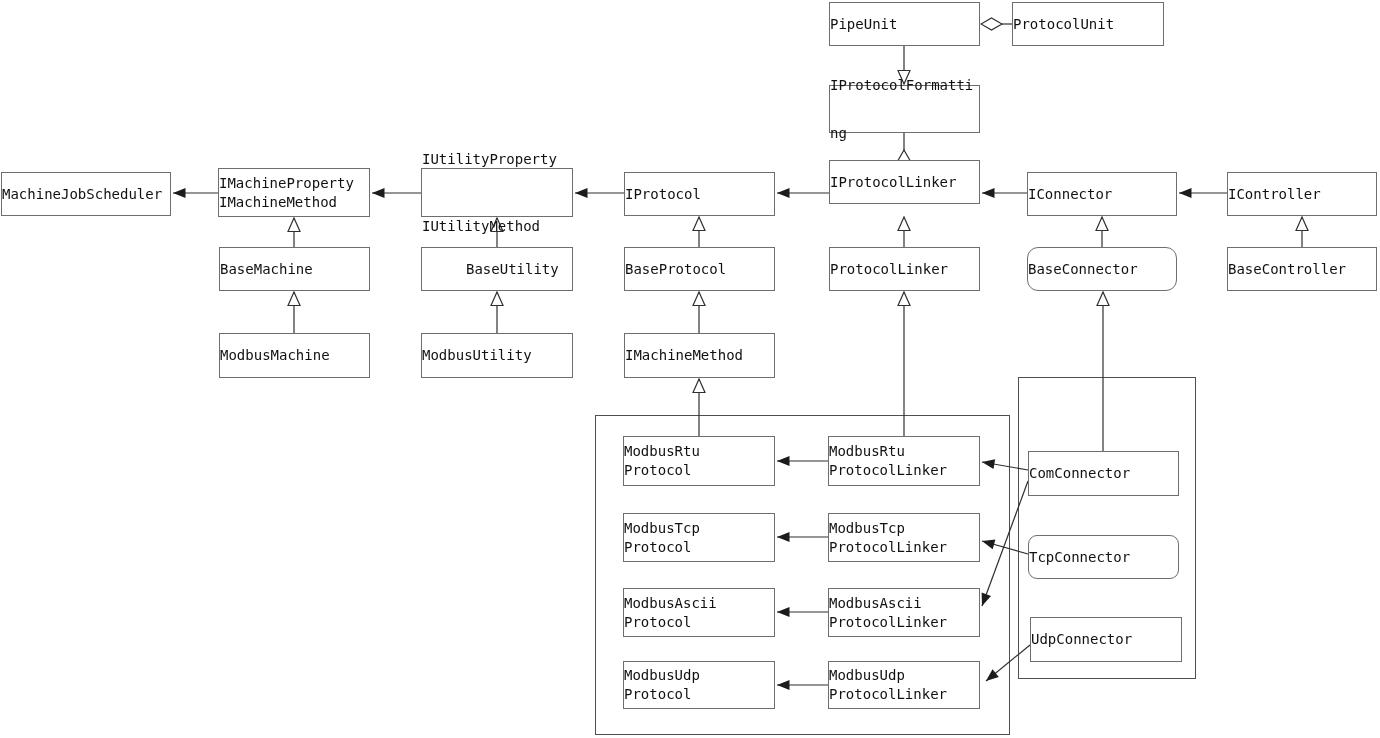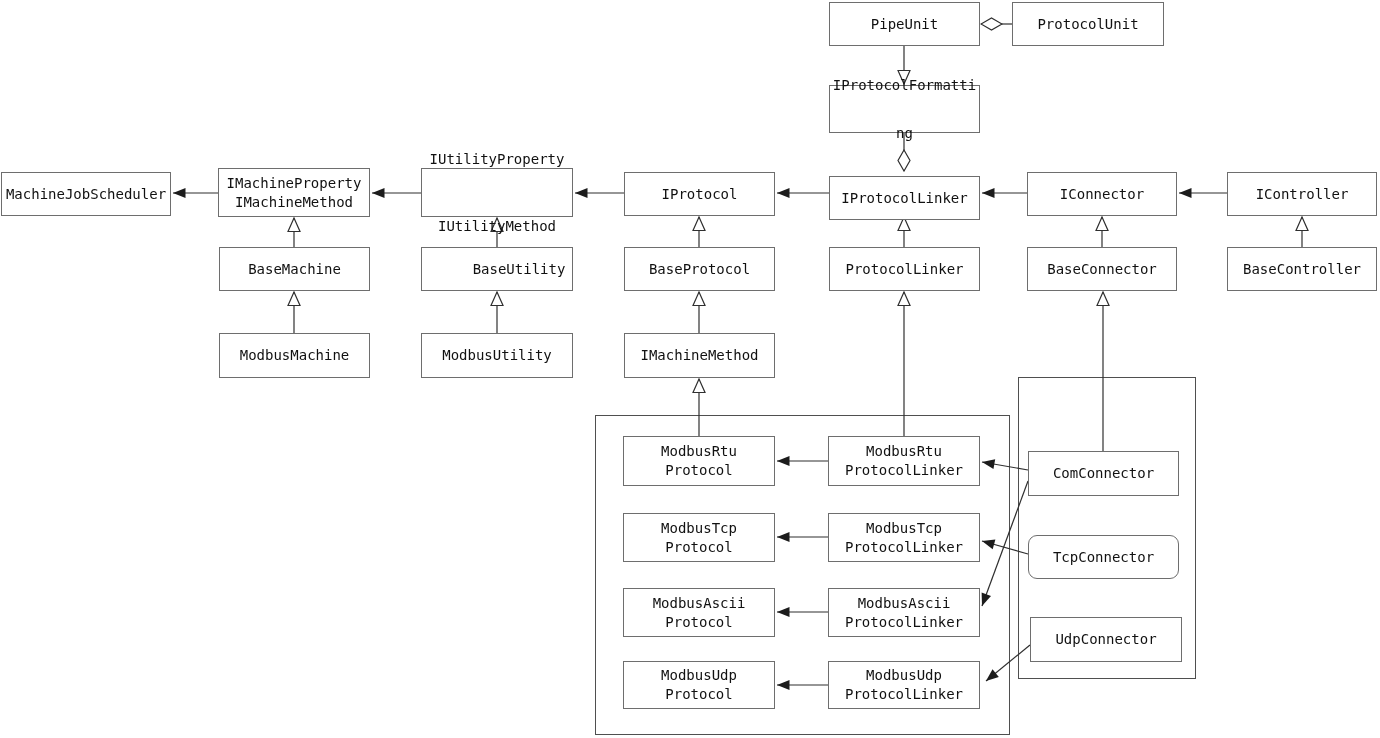--- a/index.html
+++ b/index.html
@@ -8,21 +8,21 @@
     font-family:"DejaVu Sans Mono","Liberation Mono",monospace;
   }
   .container-frame{
     position:absolute;box-sizing:border-box;background:transparent;
     border:1.5px solid #4f4f4f;z-index:1;
   }
   #edge-layer{position:absolute;left:0;top:0;z-index:2;pointer-events:none;}
   .node{
     position:absolute;box-sizing:border-box;background:#ffffff;
     border:1.5px solid #6e6e6e;z-index:3;
-    display:flex;flex-direction:column;align-items:center;justify-content:center;
+    display:flex;flex-direction:column;align-items:flex-start;justify-content:center;
     font-size:14px;line-height:19px;color:#111111;text-align:center;
     white-space:nowrap;
   }
   .edge{stroke:#2f2f2f;stroke-width:1.2;}
 </style>
 </head>
 <body>
 
 <div id="stage">
   <svg id="edge-layer" width="1380" height="738" viewBox="0 0 1380 738">
@@ -86,42 +86,42 @@
       <div>IMachineProperty</div>
       <div>IMachineMethod</div>
     </div>
     <div class="node" style="left: 421px; top: 168px; width: 152px; height: 49px; gap: 48px;">
       <div>IUtilityProperty</div>
       <div>IUtilityMethod</div>
     </div>
     <div class="node" style="left: 624px; top: 172px; width: 151px; height: 44px;">
       <div>IProtocol</div>
     </div>
-    <div class="node" style="left: 829px; top: 176px; width: 151px; height: 44px;">
+    <div class="node" style="left: 829px; top: 160px; width: 151px; height: 44px;">
       <div>IProtocolLinker</div>
     </div>
     <div class="node" style="left: 1027px; top: 172px; width: 150px; height: 44px;">
       <div>IConnector</div>
     </div>
     <div class="node" style="left: 1227px; top: 172px; width: 150px; height: 44px;">
       <div>IController</div>
     </div>
     <div class="node" style="left: 219px; top: 247px; width: 151px; height: 44px;">
       <div>BaseMachine</div>
     </div>
     <div class="node" style="left: 421px; top: 247px; width: 152px; height: 44px; padding-left: 44px;">
       <div>BaseUtility</div>
     </div>
     <div class="node" style="left: 624px; top: 247px; width: 151px; height: 44px;">
       <div>BaseProtocol</div>
     </div>
     <div class="node" style="left: 829px; top: 247px; width: 151px; height: 44px;">
       <div>ProtocolLinker</div>
     </div>
-    <div class="node" style="left: 1027px; top: 247px; width: 150px; height: 44px;">
+    <div class="node" style="left: 1027px; top: 247px; width: 150px; height: 44px; border-radius: 11px;">
       <div>BaseConnector</div>
     </div>
     <div class="node" style="left: 1227px; top: 247px; width: 150px; height: 44px;">
       <div>BaseController</div>
     </div>
     <div class="node" style="left: 219px; top: 333px; width: 151px; height: 45px;">
       <div>ModbusMachine</div>
     </div>
     <div class="node" style="left: 421px; top: 333px; width: 152px; height: 45px;">
       <div>ModbusUtility</div>

